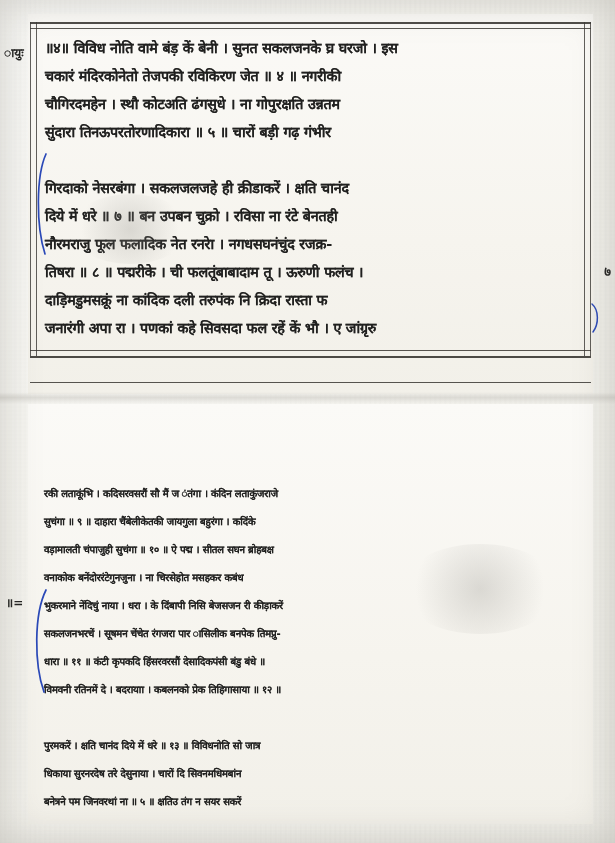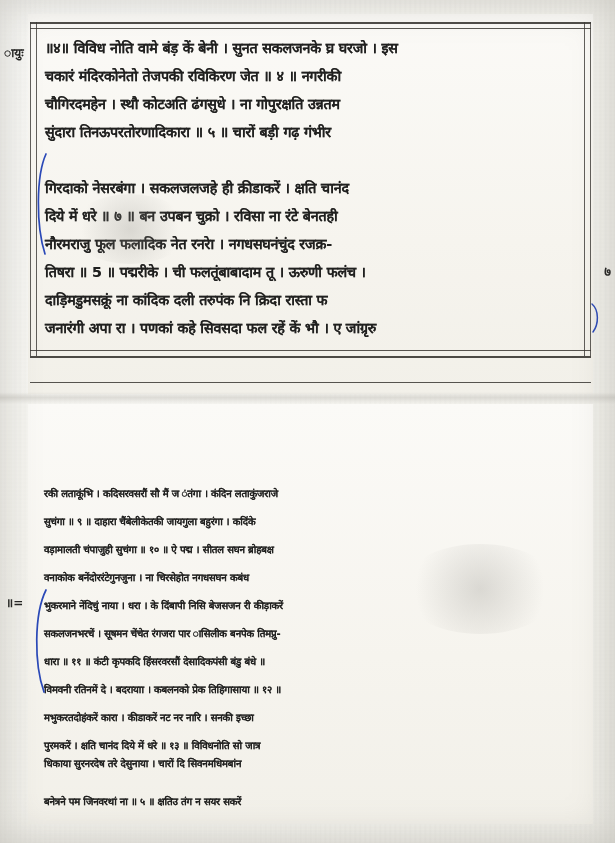--- a/index.html
+++ b/index.html
@@ -178,47 +178,46 @@
 
     <div class="folio-number" style="right:4px; top:248px;">७</div>
 
     <div class="line inkblur" style="left:45px; top:24px;">॥४॥ विविध नोति वामे बंड़ कें बेनी । सुनत सकलजनके घ्र घरजो । इस</div>
     <div class="line inkblur" style="left:45px; top:52px;">चकारं मंदिरकोनेतो तेजपकी रविकिरण जेत ॥ ४ ॥ नगरीकी</div>
     <div class="line inkblur" style="left:45px; top:80px;">चौगिरदमहेन । स्थौ कोटअति ढंगसुधे । ना गोपुरक्षति उन्नतम</div>
     <div class="line inkblur" style="left:45px; top:108px;">सुंदारा तिनऊपरतोरणादिकारा ॥ ५ ॥ चारों बड़ी गढ़ गंभीर</div>
     <div class="line inkblur" style="left:45px; top:164px;">गिरदाको नेसरबंगा । सकलजलजहे ही क्रीडाकरें । क्षति चानंद</div>
     <div class="line inkblur" style="left:45px; top:192px;">दिये में धरे ॥ ७ ॥ बन उपबन चुक्रो । रविसा ना रंटे बेनतही</div>
     <div class="line inkblur" style="left:45px; top:220px;">नौरमराजु फूल फलादिक नेत रनरेा । नगधसघनंचुंद रजक्र-</div>
-    <div class="line inkblur" style="left:45px; top:248px;">तिषरा ॥ 5 ॥ पद्मरीके । ची फलतूंबाबादाम तू । ऊरुणी फलंच ।</div>
+    <div class="line inkblur" style="left:45px; top:248px;">तिषरा ॥ ८ ॥ पद्मरीके । ची फलतूंबाबादाम तू । ऊरुणी फलंच ।</div>
     <div class="line inkblur" style="left:45px; top:276px;">दाड़िमडुमसक्रूं ना कांदिक दली तरुपंक नि क्रिदा रास्ता फ</div>
     <div class="line inkblur" style="left:45px; top:304px;">जनारंगी अपा रा । पणकां कहे सिवसदा फल रहें कें भौ । ए जांग्रृरु</div>
 
     <div class="smudge" style="left:70px; top:180px; width:120px; height:70px;"></div>
   </div>
 
   <div class="gutter" style="top:392px;"></div>
 
   <div class="watermark">www.vitragelibrary.org</div>
 
   <div class="folio" id="folio-bottom">
     <div class="folio-sheet"></div>
 
     <div class="margin-note" style="left:6px; top:190px;">॥=</div>
 
     <div class="line inkblur" style="left:44px; top:82px;">रकी लताकूंभि । कदिसरवसरौं सौ मैं ज ंतंगा । कंदिन लताकुंजराजे</div>
     <div class="line inkblur" style="left:44px; top:110px;">सुचंगा ॥ ९ ॥ दाहारा चैंबेलीकेतकी जायगुला बहुरंगा । कदिंके</div>
     <div class="line inkblur" style="left:44px; top:138px;">वड़ामालती चंपाजुही सुचंगा ॥ १० ॥ ऐ पद्म । सीतल सघन ब्रोहबक्ष</div>
-    <div class="line inkblur" style="left:44px; top:166px;">वनाकोक बनेंदोररंटेगुनजुना । ना चिरसेहोत नगधसघन कबंध</div>
+    <div class="line inkblur" style="left:44px; top:166px;">वनाकोक बनेंदोररंटेगुनजुना । ना चिरसेहोत मसहकर कबंध</div>
     <div class="line inkblur" style="left:44px; top:194px;">भुकरमाने नेंदिचुं नाया । धरा । के दिंबापी निसि बेजसजन री कीड़ाकरें</div>
     <div class="line inkblur" style="left:44px; top:222px;">सकलजनभरचें । सूषमन चेंचेत रंगजरा पार ासिलीक बनपेक तिमप्रु-</div>
     <div class="line inkblur" style="left:44px; top:250px;">धारा ॥ ११ ॥ कंटी कृपकदि हिंसरवरसौं देसादिकपंसी बंडु बंधे ॥</div>
     <div class="line inkblur" style="left:44px; top:278px;">विमवनी रतिनमें दे । बदरायाा । कबलनको प्रेक तिहिगासाया ॥ १२ ॥</div>
-    <div class="line inkblur" style="left:44px; top:306px;">मभुकरतदोहंकरें कारा । कीडाकरें नट नर नारि । सनकी इच्छा</div>
     <div class="line inkblur" style="left:44px; top:334px;">पुरमकरें । क्षति चानंद दिये में धरे ॥ १३ ॥ विविधनोति सो जात्र</div>
-    <div class="line inkblur" style="left:44px; top:352px;">धिकाया सुरनरदेष तरे देसुनाया । चारों दि सिवनमधिमबांन</div>
+    <div class="line inkblur" style="left:44px; top:362px;">धिकाया सुरनरदेष तरे देसुनाया । चारों दि सिवनमधिमबांन</div>
     <div class="line inkblur" style="left:44px; top:390px;">बनेत्रने पम जिनवरथां ना ॥ ५ ॥ क्षतिउ तंग न सयर सकरें</div>
 
     <div class="smudge" style="left:400px; top:140px; width:160px; height:90px;"></div>
   </div>
 
   <svg class="pen-mark" style="left:30px; top:150px; width:30px; height:110px;" viewBox="0 0 30 110">
     <path d="M16 4 C6 26, 6 76, 15 104" stroke="#2b49b8" stroke-width="1.7" fill="none" stroke-linecap="round"></path>
   </svg>
 
   <svg class="pen-mark" style="left:28px; top:586px; width:32px; height:110px;" viewBox="0 0 32 110">

